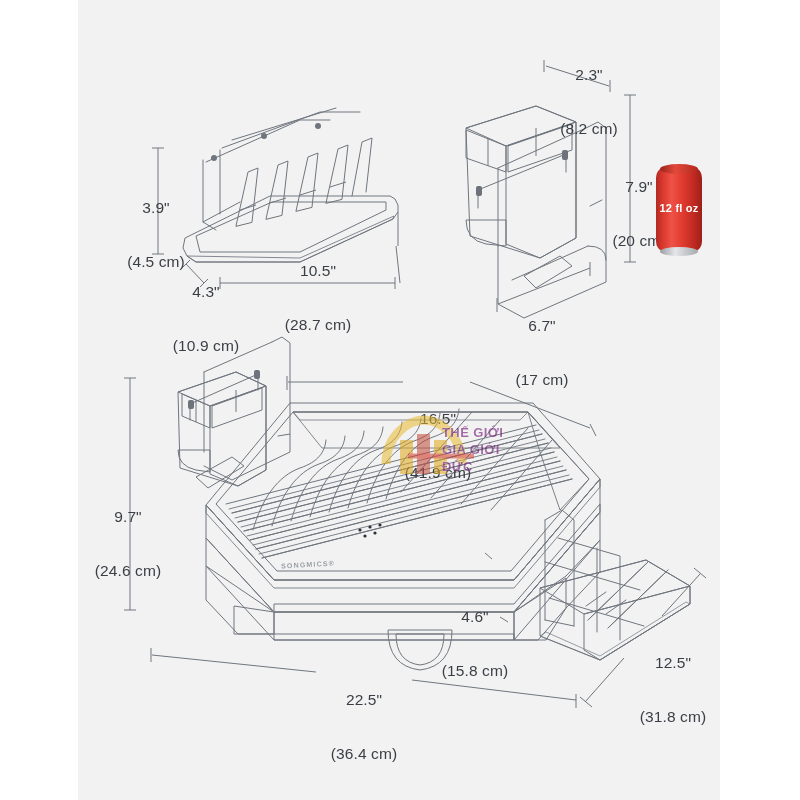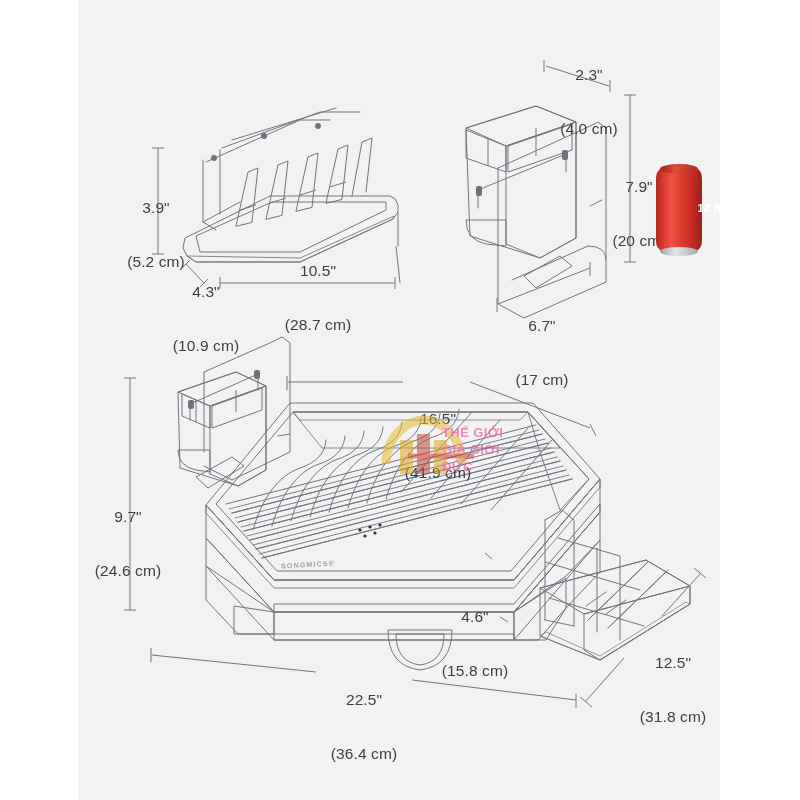--- a/index.html
+++ b/index.html
@@ -39,26 +39,25 @@
     background:linear-gradient(90deg,#9a231c,#e2483a 40%,#b32920);
   }
   .can-bot{
     position:absolute;left:4px;bottom:1px;width:38px;height:9px;border-radius:50%;
     background:linear-gradient(90deg,#9a9ea3,#e4e6e8 40%,#a6aaae);
   }
   .can-txt{
     position:absolute;left:0;top:40px;width:46px;text-align:center;
     color:#ffffff;font-size:11px;font-weight:bold;letter-spacing:.2px;
     font-family:"Liberation Sans", sans-serif;
-    padding-left:38px;
   }
 
   
   #watermark{position:absolute;left:378px;top:412px;width:150px;height:80px;opacity:.62;}
-  .wm-txt{position:absolute;left:64px;top:12px;color:#ec4899;font-size:13px;font-weight:bold;
+  .wm-txt{position:absolute;left:64px;top:12px;color:#701a75;font-size:13px;font-weight:bold;
           line-height:17px;letter-spacing:.4px;font-family:"Liberation Sans", sans-serif;
           text-shadow:0 0 1px rgba(255,255,255,.7);}
 
   
   #brandmark{position:absolute;left:281px;top:561px;color:#9aa0a6;font-size:7px;
              letter-spacing:1.2px;font-weight:bold;transform:rotate(-3.2deg);
              font-family:"Liberation Sans", sans-serif;}
 </style>
 </head>
 <body>
@@ -111,21 +110,21 @@
     <line x1="398" y1="212" x2="398" y2="246"></line>
     <line x1="396" y1="246" x2="400" y2="283"></line>
 
     <line x1="186" y1="264" x2="204" y2="283"></line>
     <line x1="182" y1="268" x2="190" y2="260"></line>
     <line x1="200" y1="287" x2="208" y2="279"></line>
   </svg>
 
   <div class="lbl" style="left:108px;top:163px;width:96px;">
     <span class="in">3.9"</span>
-    <span class="cm">(5.2 cm)</span>
+    <span class="cm">(4.5 cm)</span>
   </div>
   <div class="lbl" style="left:258px;top:226px;width:120px;">
     <span class="in">10.5"</span>
     <span class="cm">(28.7 cm)</span>
   </div>
   <div class="lbl" style="left:148px;top:247px;width:116px;">
     <span class="in">4.3"</span>
     <span class="cm">(10.9 cm)</span>
   </div>
 
@@ -168,21 +167,21 @@
     <line x1="630" y1="95" x2="630" y2="262"></line>
     <line x1="624" y1="95" x2="636" y2="95"></line>
     <line x1="624" y1="262" x2="636" y2="262"></line>
     <line x1="498" y1="304" x2="590" y2="268"></line>
     <line x1="497" y1="298" x2="497" y2="312"></line>
     <line x1="590" y1="262" x2="590" y2="276"></line>
   </svg>
 
   <div class="lbl" style="left:534px;top:30px;width:110px;">
     <span class="in">2.3"</span>
-    <span class="cm">(4.0 cm)</span>
+    <span class="cm">(8.2 cm)</span>
   </div>
   <div class="lbl" style="left:591px;top:142px;width:96px;">
     <span class="in">7.9"</span>
     <span class="cm">(20 cm)</span>
   </div>
   <div class="lbl" style="left:489px;top:281px;width:106px;">
     <span class="in">6.7"</span>
     <span class="cm">(17 cm)</span>
   </div>
 

